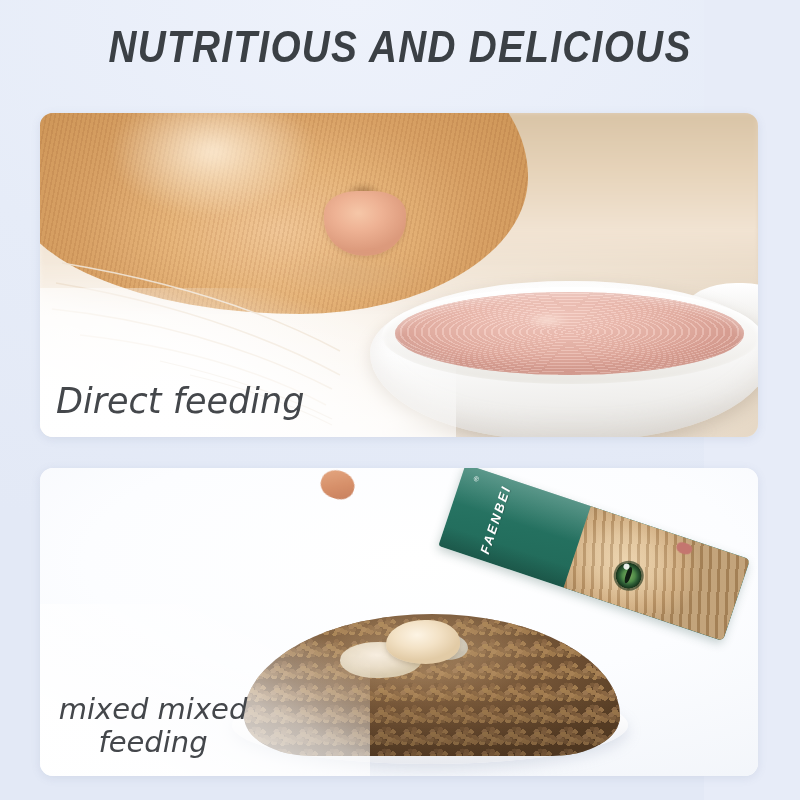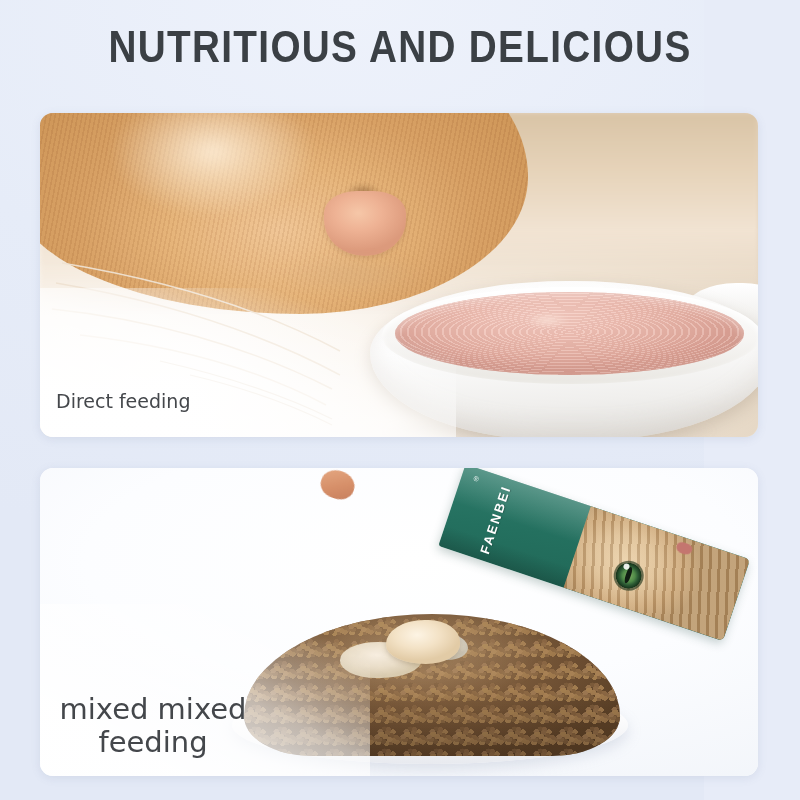--- a/index.html
+++ b/index.html
@@ -5,20 +5,21 @@
   html,body{margin:0;padding:0;}
   body{
     width:800px;height:800px;overflow:hidden;
     font-family:"Liberation Sans","DejaVu Sans",sans-serif;
     background:#e7ecf8;
   }
   #page{
     position:relative;width:704px;height:800px;
     background:
       radial-gradient(120% 70% at 50% 0%, #eef2fb 0%, #e6ecf8 55%, #e3e9f6 100%);
+    font-style: italic;
   }
 
   
   .title{
     position:absolute;left:0;top:18px;width:800px;
     text-align:center;
     font-size:44px;line-height:58px;
     font-weight:700;
     letter-spacing:1.5px;
     color:#3b4045;
@@ -331,21 +332,21 @@
   }
 
   
   .caption{
     position:absolute;
     color:#44474b;
     font-weight:400;
     font-family:"DejaVu Sans","Liberation Sans",sans-serif;
   }
   #cap-direct{
-    left:56px;top:383px;font-size:19px;line-height:36px;
+    left:56px;top:383px;font-size:35px;line-height:36px;
   }
   #cap-mixed{
     left:58px;top:693px;font-size:29px;line-height:33px;
     text-align:center;width:190px;white-space:pre-line;
   }
 </style>
 </head>
 <body>
 
 <div id="page">

